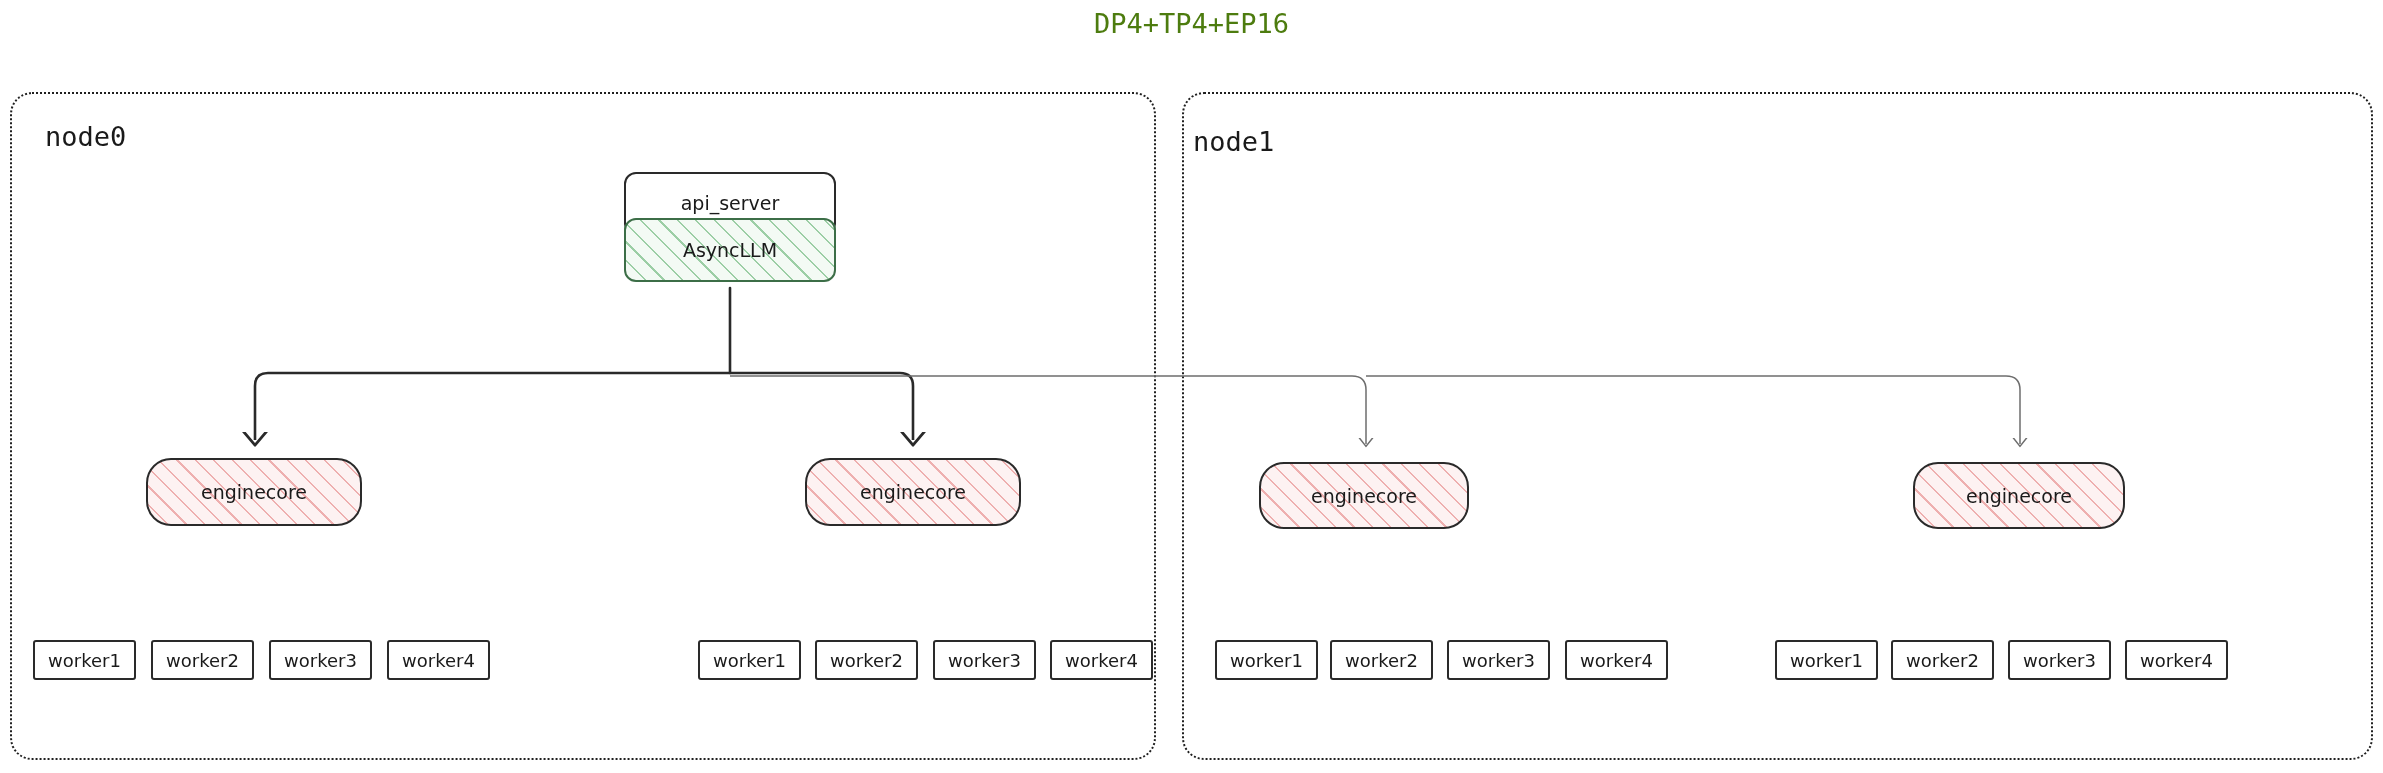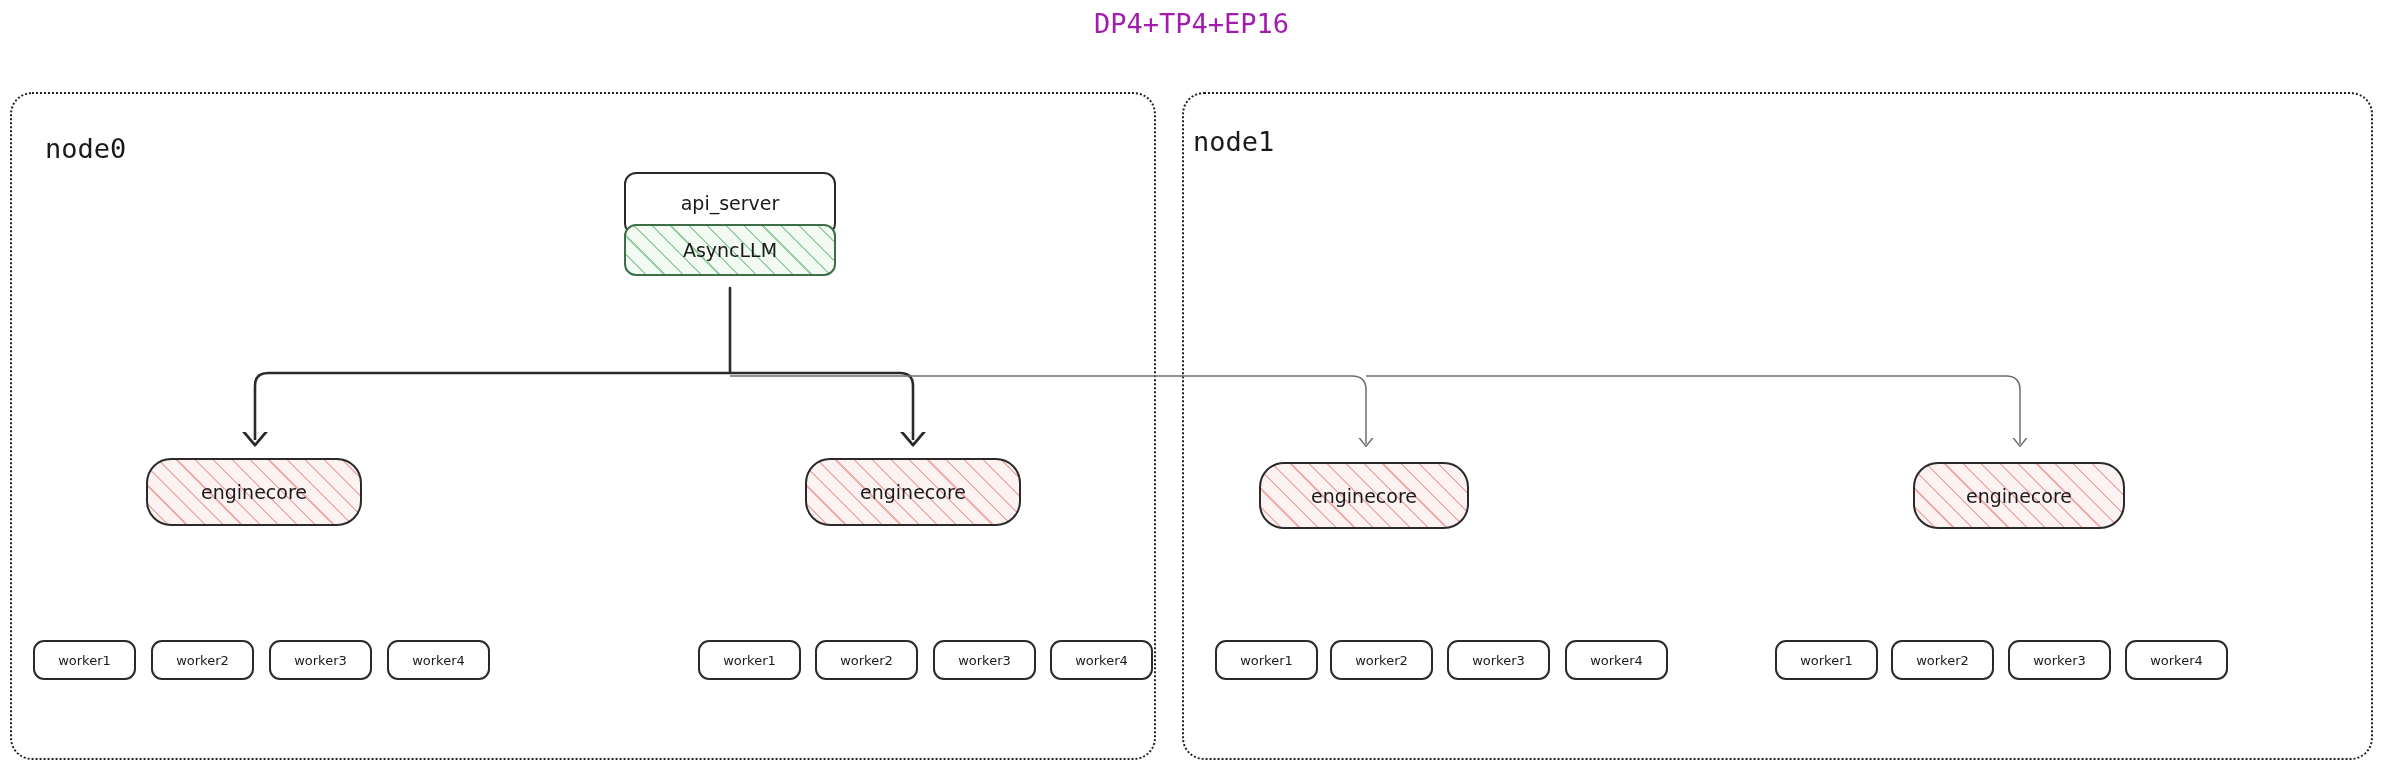--- a/index.html
+++ b/index.html
@@ -23,21 +23,21 @@
 
   
   .diagram-title {
     position: absolute;
     left: 0;
     top: 8px;
     width: 2383px;
     text-align: center;
     font-family: "DejaVu Sans Mono", monospace;
     font-size: 27px;
-    color: #a21caf;
+    color: #4d7c0f;
     letter-spacing: 0px;
     white-space: nowrap;
   }
 
   
   .node-container {
     position: absolute;
     border: 2.5px dotted #1f1f1f;
     border-radius: 22px;
     box-sizing: border-box;
@@ -86,43 +86,43 @@
     border-color: #2a2a2a;
     background-color: #fdf2f2;
     background-image: repeating-linear-gradient(
         45deg,
         rgba(226,120,120,0.55) 0px,
         rgba(226,120,120,0.55) 1.6px,
         rgba(255,255,255,0) 1.6px,
         rgba(255,255,255,0) 13px);
   }
   .box-worker {
-    border-radius: 11px;
-    font-size: 13px;
+    border-radius: 3px;
+    font-size: 18px;
     border-width: 2.4px;
   }
 
   
   #connectors {
     position: absolute;
     left: 0; top: 0;
     width: 2383px;
     height: 773px;
     pointer-events: none;
   }
 </style>
 </head>
 <body>
 
 <div id="stage">
 
   <div class="diagram-title">DP4+TP4+EP16</div>
 
   <div class="node-container" style="left:10px; top:92px; width:1146px; height:668px;"></div>
-  <div class="node-label" style="left:45px; top:133px;">node0</div>
+  <div class="node-label" style="left:45px; top:121px;">node0</div>
 
   <div class="node-container" style="left:1182px; top:92px; width:1191px; height:668px;"></div>
   <div class="node-label" style="left:1193px; top:126px;">node1</div>
 
   <svg id="connectors" viewBox="0 0 2383 773" width="2383" height="773" xmlns="http://www.w3.org/2000/svg">
     <defs>
       <marker id="arrowDark" markerWidth="11" markerHeight="11" refX="3.2" refY="5" orient="auto" markerUnits="strokeWidth">
         <path d="M0,0.6 L5.2,5 L0,9.4" fill="none" stroke="#2a2a2a" stroke-width="1.1" stroke-linecap="round" stroke-linejoin="round"></path>
       </marker>
       <marker id="arrowLight" markerWidth="13" markerHeight="13" refX="4.0" refY="5" orient="auto" markerUnits="strokeWidth">
@@ -137,21 +137,21 @@
     <path d="M 730,373 L 900,373 Q 913,373 913,386 L 913,440" fill="none" stroke="#2a2a2a" stroke-width="2.6" stroke-linejoin="round" stroke-linecap="butt" marker-end="url(#arrowDark)"></path>
 
     <path d="M 730,376 L 1352,376 Q 1366,376 1366,390 L 1366,444" fill="none" stroke="#6d6d6d" stroke-width="1.5" stroke-linejoin="round" stroke-linecap="butt" marker-end="url(#arrowLight)"></path>
 
     <path d="M 1366,376 L 2006,376 Q 2020,376 2020,390 L 2020,444" fill="none" stroke="#6d6d6d" stroke-width="1.5" stroke-linejoin="round" stroke-linecap="butt" marker-end="url(#arrowLight)"></path>
   </svg>
 
   <div class="box box-api" style="left:624px; top:148px; width:212px; height:62px;">
     <span>api_server</span>
   </div>
-  <div class="box box-async" style="left:624px; top:224px; width:212px; height:52px;">
+  <div class="box box-async" style="left:624px; top:218px; width:212px; height:64px;">
     <span>AsyncLLM</span>
   </div>
 
   <div class="box box-engine" style="left:146px; top:458px; width:216px; height:68px;">
     <span>enginecore</span>
   </div>
   <div class="box box-engine" style="left:805px; top:458px; width:216px; height:68px;">
     <span>enginecore</span>
   </div>
 

